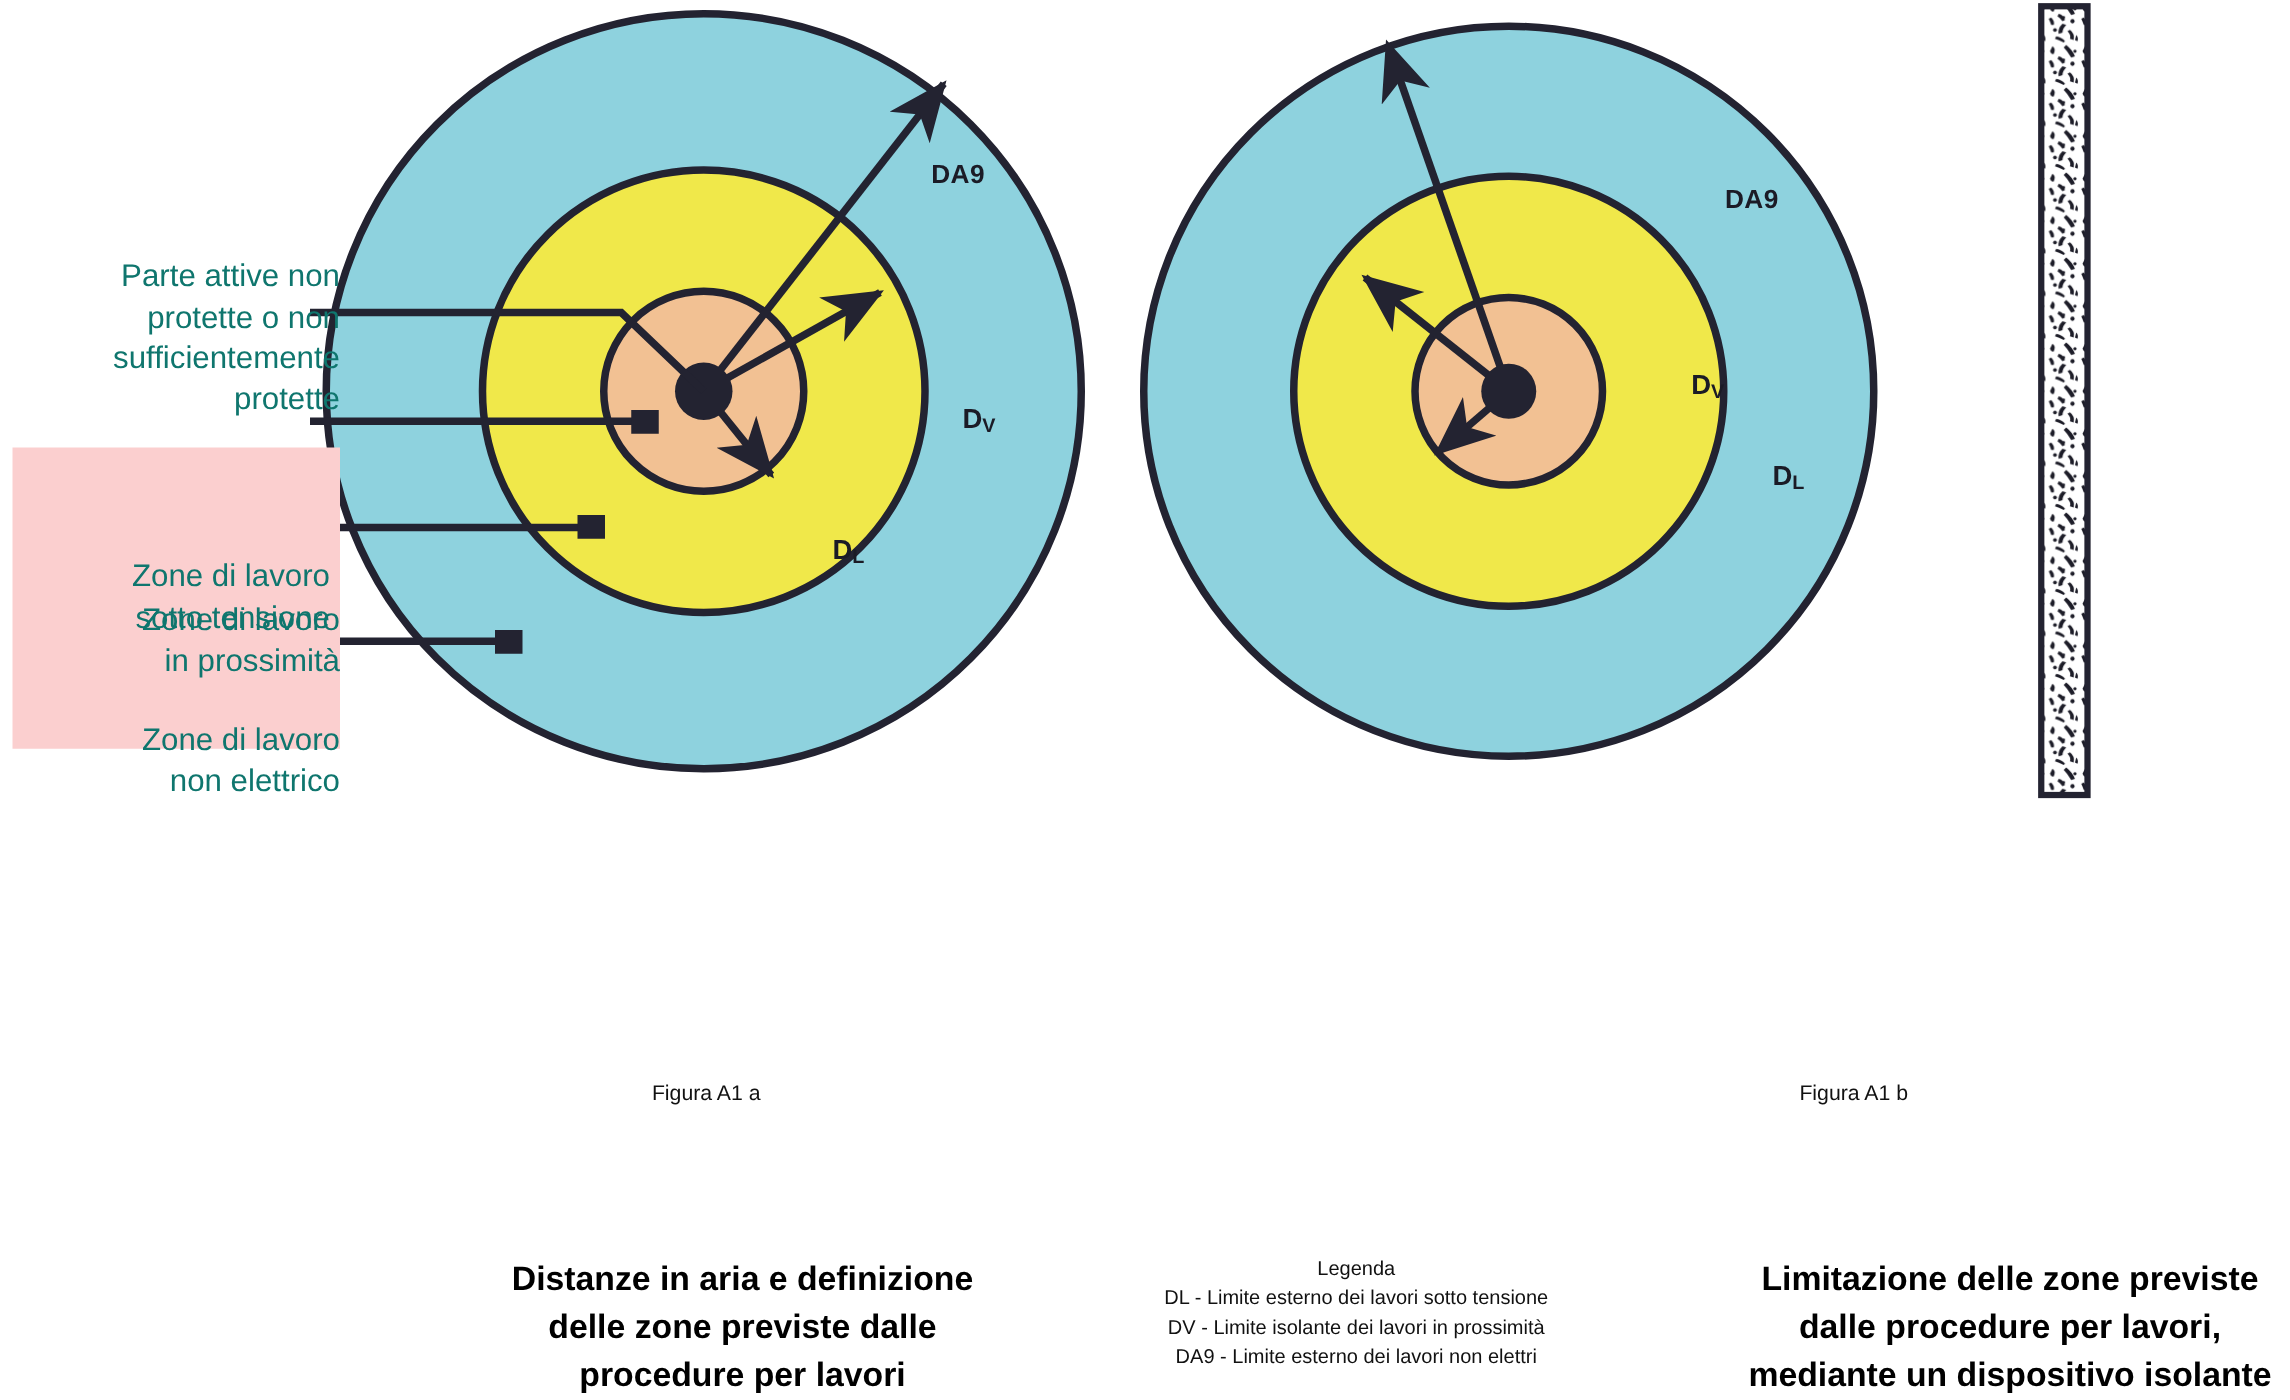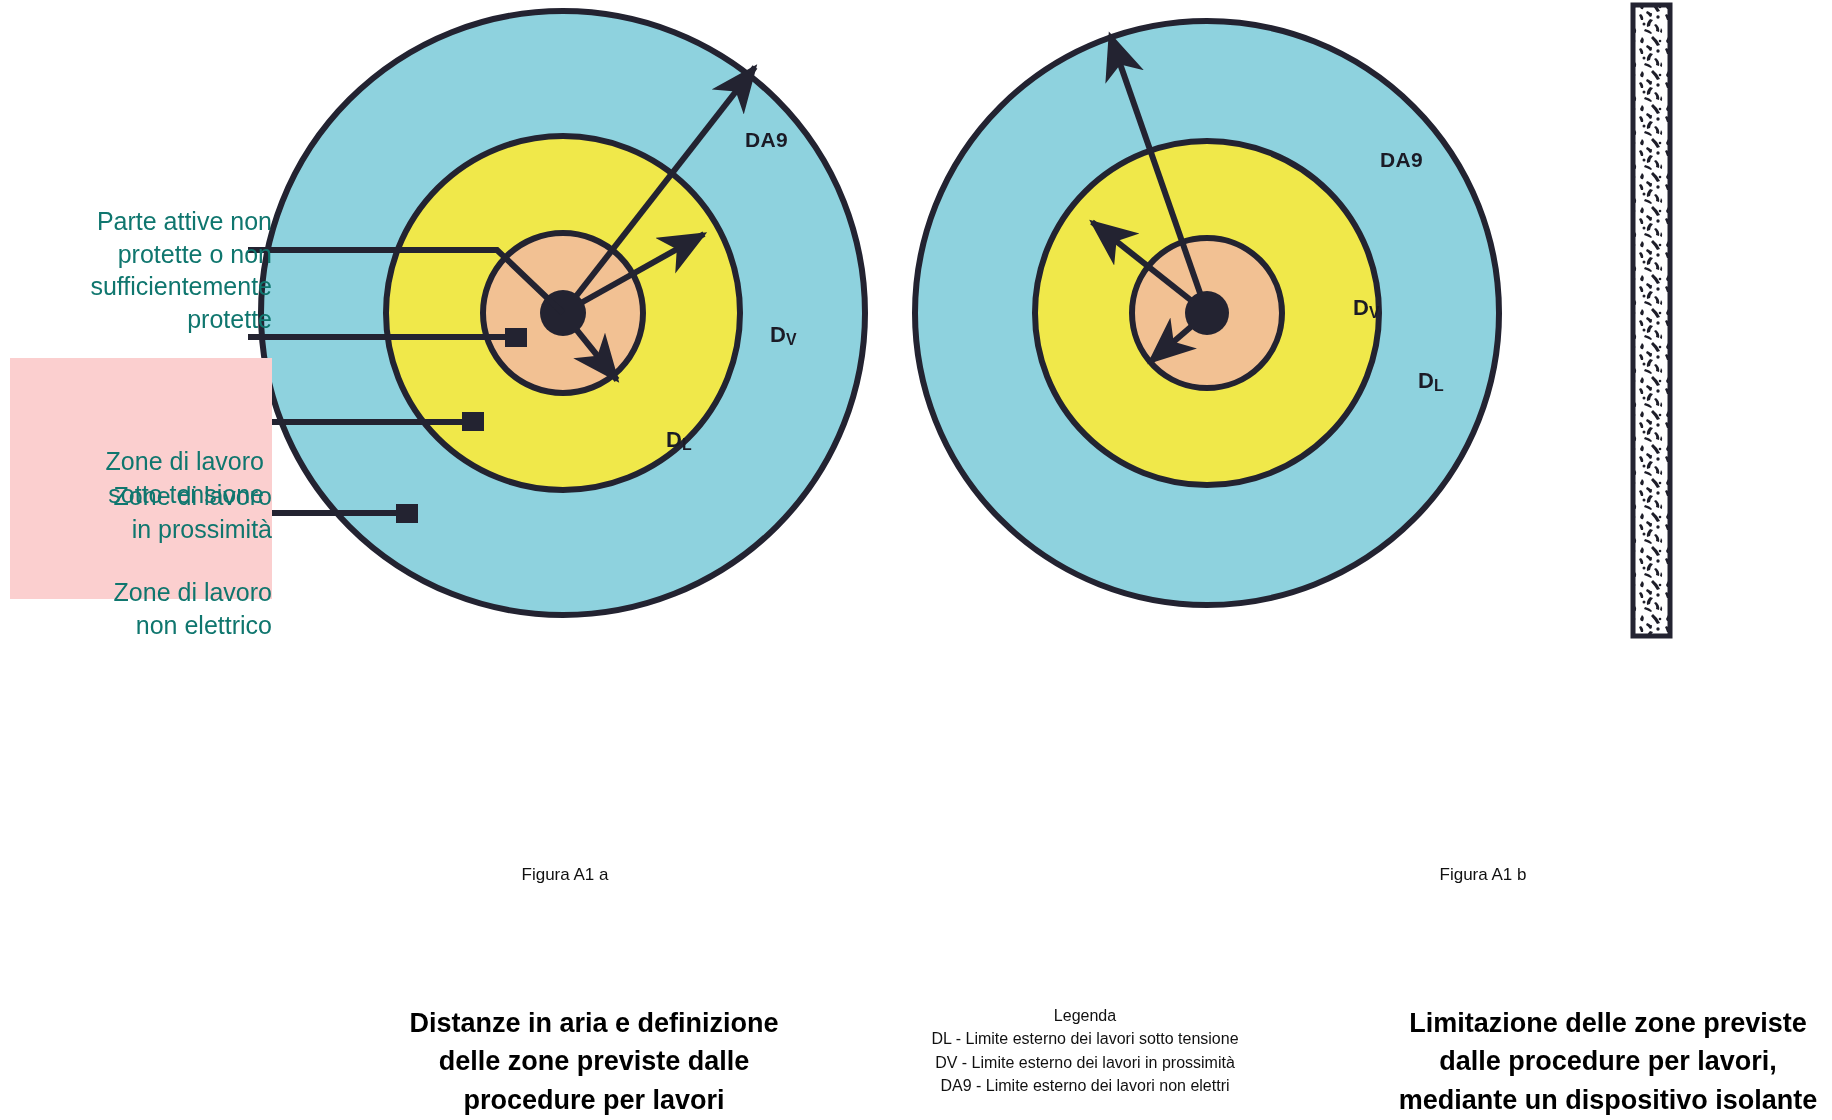--- a/index.html
+++ b/index.html
@@ -209,17 +209,17 @@
 delle zone previste dalle
 procedure per lavori</div>
 
   <div class="txt block-title" style="left:1378px; top:1004px; width:460px;">Limitazione delle zone previste
 dalle procedure per lavori,
 mediante un dispositivo isolante</div>
 
   <div style="position:absolute; left:855px; top:1004px; width:460px;">
     <div class="txt legend-block" style="position:static;">Legenda</div>
     <div class="txt legend-block" style="position:static;">DL - Limite esterno dei lavori sotto tensione</div>
-    <div class="txt legend-block" style="position:static;">DV - Limite esterno dei lavori in prossimità</div>
+    <div class="txt legend-block" style="position:static;">DV - Limite isolante dei lavori in prossimità</div>
     <div class="txt legend-block" style="position:static;">DA9 - Limite esterno dei lavori non elettri</div>
   </div>
 
 </div>
 
 </body></html>

